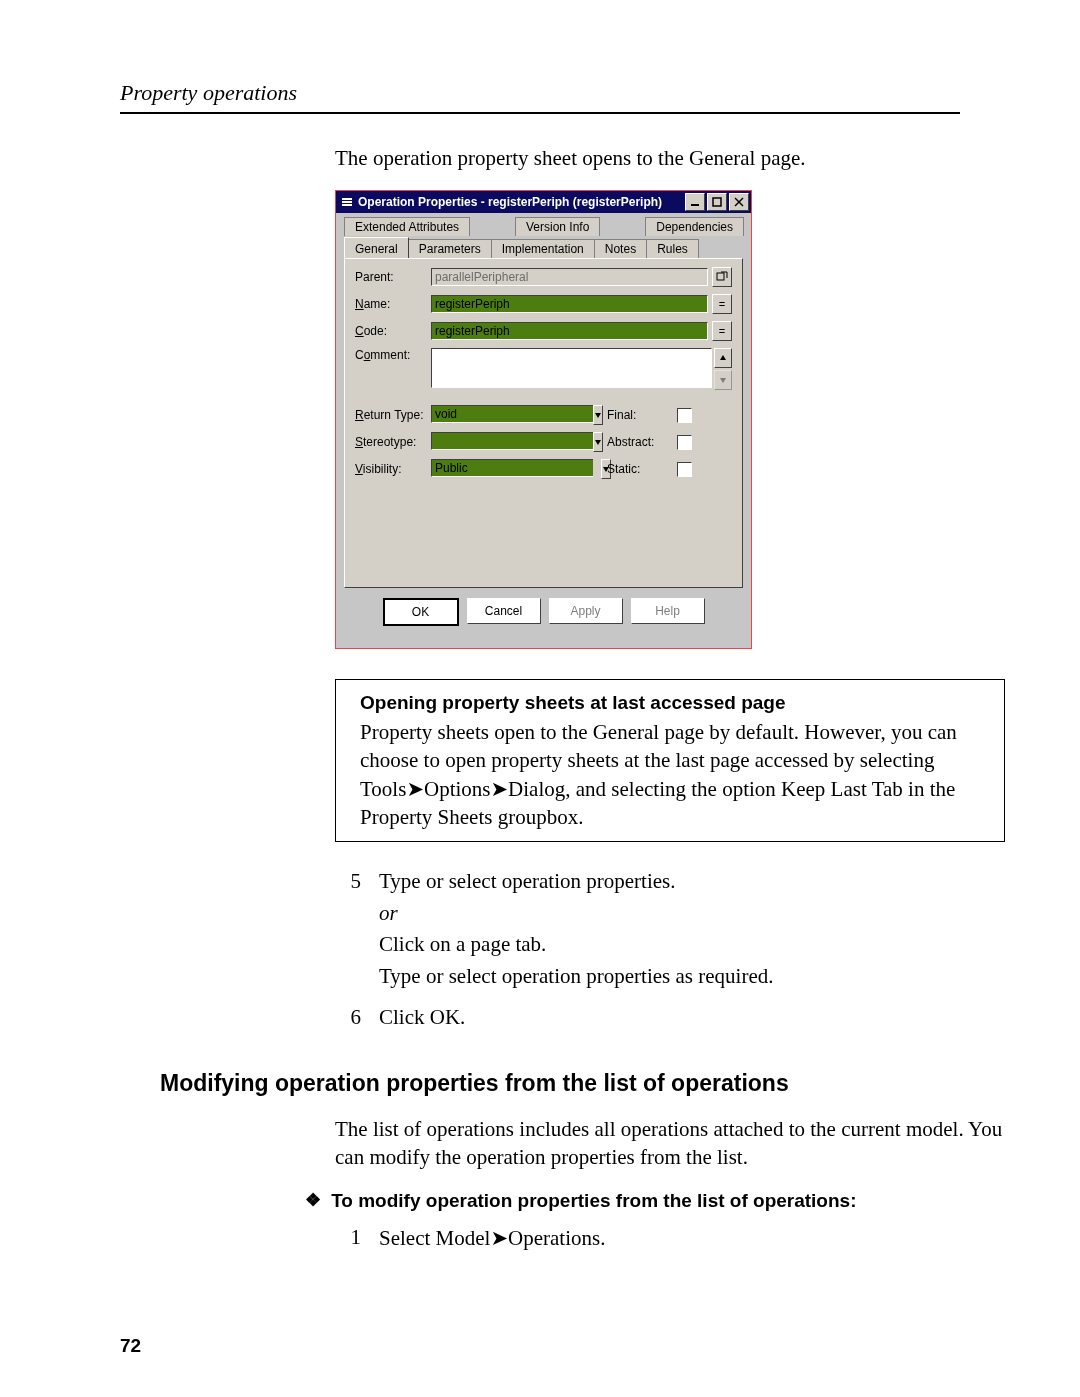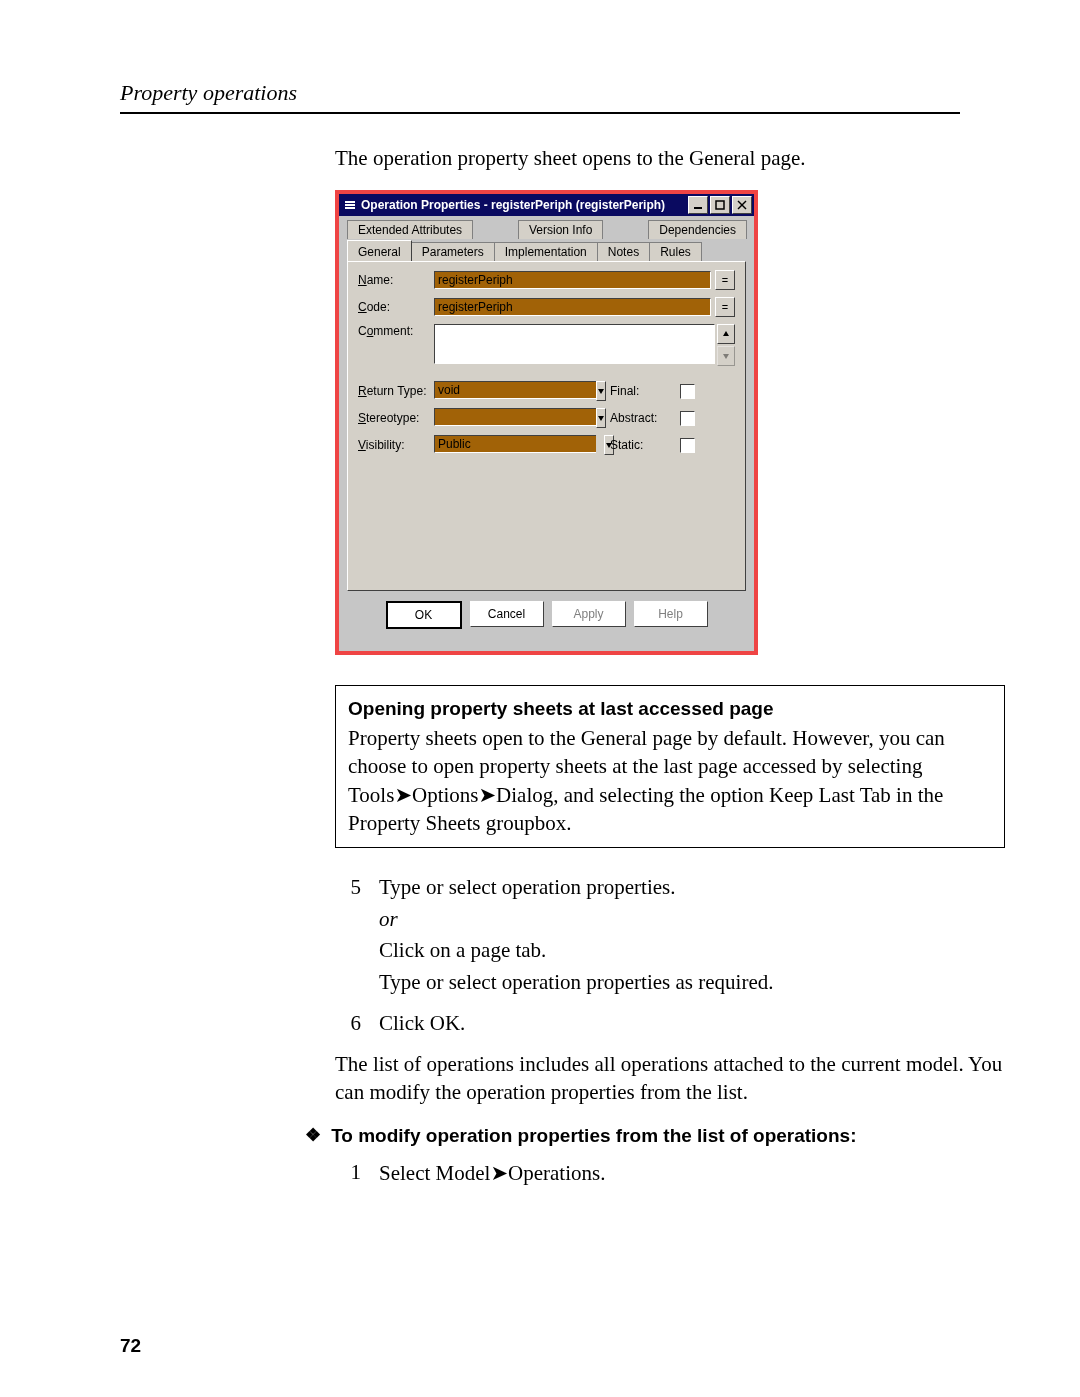--- a/index.html
+++ b/index.html
@@ -2,56 +2,56 @@
 <html><head>
 <meta charset="utf-8">
 <style>
   html,body{margin:0;padding:0;background:#fff;font-family:"Times New Roman",Times,serif;}
   .page{width:1080px;height:1397px;position:relative;box-sizing:border-box;padding:80px 120px 40px 120px;color:#000;}
   .header{font-style:italic;font-size:22px;margin-bottom:6px;}
   .rule{height:2px;background:#000;margin-bottom:30px;}
   .content{margin-left:215px;width:670px;}
   .para{font-size:21px;line-height:1.35;margin:0 0 18px 0;}
   
-  .dialog{width:415px;border:4px solid #ef4444;background:#c6c6c6;margin:10px 0 30px 0;font-family:Tahoma,Arial,sans-serif;font-size:12px;color:#000;}
+  .dialog{width:415px;border:1px solid #ef4444;background:#c6c6c6;margin:10px 0 30px 0;font-family:Tahoma,Arial,sans-serif;font-size:12px;color:#000;}
   .titlebar{display:flex;align-items:center;background:#000080;background:linear-gradient(#0a0a60,#0a0a60);color:#fff;height:22px;padding:0 2px 0 4px;}
   .title-icon{width:14px;height:14px;margin-right:4px;display:inline-flex;align-items:center;}
   .title-icon svg{width:14px;height:14px;}
   .titlebar-title{flex:1;font-weight:bold;font-size:12px;white-space:nowrap;overflow:hidden;}
   .title-btn{width:18px;height:16px;margin-left:2px;background:#d4d0c8;border:1px solid #fff;border-right-color:#404040;border-bottom-color:#404040;display:flex;align-items:center;justify-content:center;}
   .title-btn svg{width:10px;height:10px;}
   .dlg-body{padding:4px 8px 12px 8px;}
   
   .tabs{display:flex;flex-wrap:wrap;margin-top:4px;}
   .tab{background:#d4d0c8;border:1px solid #808080;border-bottom:none;padding:2px 10px;font-size:12px;margin-right:-1px;position:relative;}
   .tab.active{background:#d4d0c8;border-color:#fff #404040 #d4d0c8 #fff;z-index:2;margin-top:-2px;padding-top:4px;}
   .tab-row1{width:100%;display:flex;justify-content:space-between;margin-bottom:-1px;gap:44px;}
   .tab-row1 .tab{flex:0 0 auto;}
   .tab-panel{background:#d4d0c8;border:1px solid #808080;border-top-color:#fff;border-left-color:#fff;border-right-color:#404040;border-bottom-color:#404040;padding:8px 10px 90px 10px;min-height:230px;position:relative;}
   .row{display:flex;align-items:center;margin-bottom:7px;}
   .lbl{width:76px;font-size:12px;}
   .lbl .ul{text-decoration:underline;}
   .fld{flex:1;display:flex;align-items:center;}
-  .txt{flex:1;height:18px;background:#a16207;border:1px solid #808080;border-top-color:#404040;border-left-color:#404040;border-bottom-color:#fff;border-right-color:#fff;font:12px Tahoma,Arial,sans-serif;padding:1px 3px;box-sizing:border-box;}
+  .txt{flex:1;height:18px;background:#4d7c0f;border:1px solid #808080;border-top-color:#404040;border-left-color:#404040;border-bottom-color:#fff;border-right-color:#fff;font:12px Tahoma,Arial,sans-serif;padding:1px 3px;box-sizing:border-box;}
   .txt[disabled]{background:#d4d0c8;color:#6d6d6d;}
   .mini{width:18px;height:18px;margin-left:4px;background:#d4d0c8;border:1px solid #fff;border-right-color:#404040;border-bottom-color:#404040;display:flex;align-items:center;justify-content:center;font-size:11px;}
   .ta{flex:1;height:40px;background:#fff;border:1px solid #808080;border-top-color:#404040;border-left-color:#404040;border-bottom-color:#fff;border-right-color:#fff;box-sizing:border-box;font:12px Tahoma,Arial,sans-serif;padding:2px 3px;resize:none;}
   .ta-scroll{display:flex;flex-direction:column;margin-left:2px;}
   .sb{width:16px;height:18px;background:#d4d0c8;border:1px solid #fff;border-right-color:#404040;border-bottom-color:#404040;margin-bottom:2px;display:flex;align-items:center;justify-content:center;}
   .combo{flex:1;height:20px;display:flex;align-items:stretch;}
   .combo .txt{border-right:none;}
   .combo .drop{width:16px;background:#d4d0c8;border:1px solid #fff;border-right-color:#404040;border-bottom-color:#404040;display:flex;align-items:center;justify-content:center;}
   .chk-col{width:70px;font-size:12px;text-align:left;}
   .chk{width:13px;height:13px;background:#fff;border:1px solid #808080;border-top-color:#404040;border-left-color:#404040;border-right-color:#fff;border-bottom-color:#fff;display:inline-block;vertical-align:middle;}
   .btnbar{display:flex;justify-content:center;gap:8px;padding:10px 0 10px 0;}
   .btn{width:72px;height:24px;background:#ffffff;border:1px solid #fff;border-right-color:#404040;border-bottom-color:#404040;font:12px Tahoma,Arial,sans-serif;display:flex;align-items:center;justify-content:center;}
   .btn.default{border:2px solid #000;}
   .btn.disabled{color:#808080;}
   
-  .infobox{border:1px solid #000;padding:10px 12px;font-size:21px;line-height:1.35;margin-bottom:24px;}
+  .infobox{border:1px solid #000;padding:10px 24px;font-size:21px;line-height:1.35;margin-bottom:24px;}
   .infobox .ib-title{font-family:Arial,Helvetica,sans-serif;font-weight:bold;font-size:19px;margin-bottom:2px;}
   .arrow{font-family:Arial,sans-serif;}
   
   .steps{font-size:21px;line-height:1.5;}
   .step{display:flex;margin-bottom:10px;}
   .step .num{width:26px;text-align:right;margin-right:18px;}
   .step .body{flex:1;}
   .step .or{font-style:italic;}
   
   .h2{font-family:Arial,Helvetica,sans-serif;font-weight:bold;font-size:23px;margin:36px 0 18px 0;margin-left:-175px;}
@@ -107,20 +107,32 @@
       </div>
       <div class="tabs">
         <span class="tab active">General</span>
         <span class="tab">Parameters</span>
         <span class="tab">Implementation</span>
         <span class="tab">Notes</span>
         <span class="tab">Rules</span>
       </div>
 
       <div class="tab-panel">
+        <div class="row">
+          <span class="lbl">Parent:</span>
+          <div class="fld">
+            <input class="txt" disabled="" value="parallelPeripheral" style="">
+            <span class="mini">
+              <svg width="12" height="12" viewBox="0 0 12 12">
+                    <rect x="1" y="2" width="7" height="7" fill="none" stroke="#000"></rect>
+                    <path d="M5 1h6v6" fill="none" stroke="#000"></path>
+                  </svg>
+            </span>
+          </div>
+        </div>
         <div class="row">
           <span class="lbl"><span class="ul">N</span>ame:</span>
           <div class="fld">
             <input class="txt" value="registerPeriph" style="">
             <span class="mini">=</span>
           </div>
         </div>
         <div class="row">
           <span class="lbl"><span class="ul">C</span>ode:</span>
           <div class="fld">
@@ -218,20 +230,21 @@
         <span>Click on a page tab.</span><br>
         <span>Type or select operation properties as required.</span>
       </div>
     </div>
     <div class="step">
       <div class="num">6</div>
       <div class="body"><span>Click OK.</span></div>
     </div>
   </div>
 
+  <div class="h2">Modifying operation properties from the list of operations</div>
 
   <p class="para">The list of operations includes all operations attached to the current model. You can modify the operation properties from the list.</p>
 
   <div class="bullet-line">
     <span class="dia">❖</span>
     <span>To modify operation properties from the list of operations:</span>
   </div>
 
   <div class="steps">
     <div class="step">

